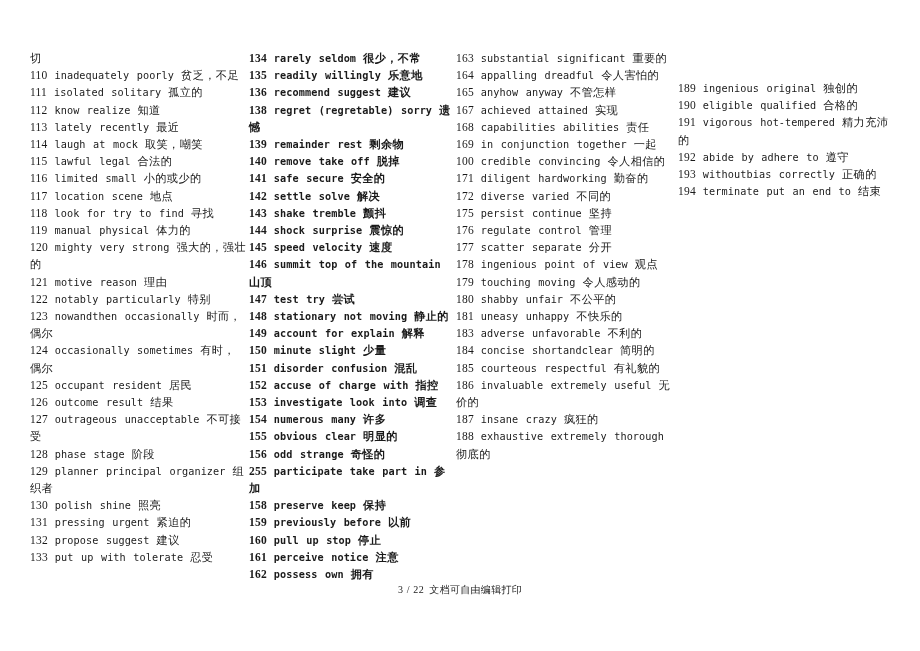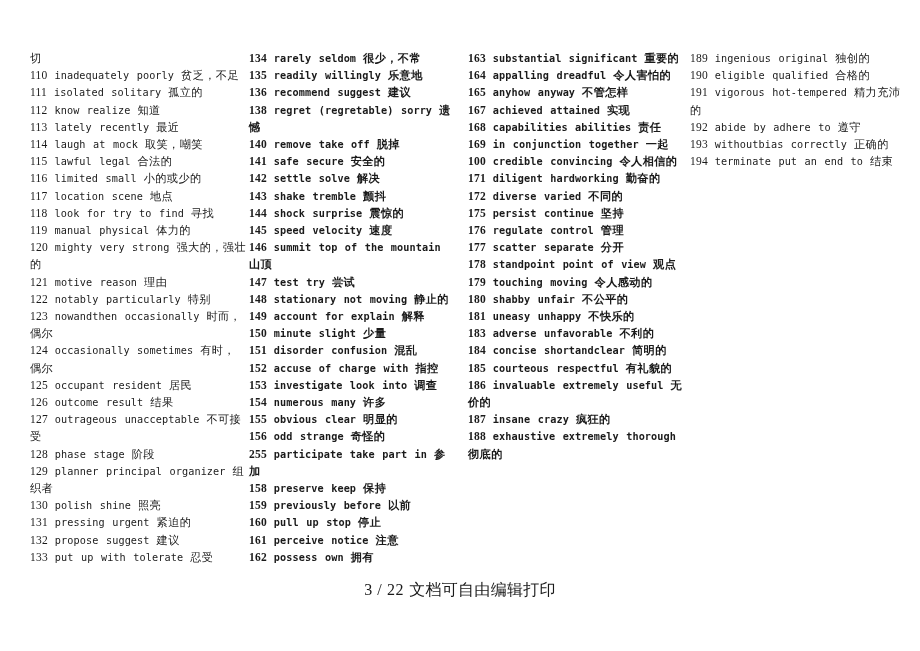--- a/index.html
+++ b/index.html
@@ -33,22 +33,22 @@
     display: flex;
     flex-direction: row;
     align-items: flex-start;
   }
 
   .column {
     flex: 0 0 auto;
   }
   .col-1 { width: 216px; }
   .col-2 { width: 207px; margin-left: 3px; font-weight: bold; }
-  .col-3 { width: 218px; margin-left: 12px; font-weight: bold; }
-  .col-4 { width: 218px; margin-left: 4px; }
+  .col-3 { width: 218px; margin-left: 0; }
+  .col-4 { width: 218px; margin-left: 4px; margin-top: 30px; }
 
   .entry {
     display: block;
     font-size: 11.5px;
     line-height: 17.2px;
     text-align: left;
     letter-spacing: 0.15px;
     word-spacing: 1.2px;
     white-space: normal;
   }
@@ -81,21 +81,21 @@
     line-height: 17.2px;
     letter-spacing: 0.4px;
   }
 
   #footer {
     position: absolute;
     left: 0;
     top: 583px;
     width: 920px;
     text-align: center;
-    font-size: 16px;
+    font-size: 10px;
     line-height: 14px;
     color: #1a1a1a;
   }
   #footer .pg {
     font-family: "Liberation Serif", "DejaVu Serif", serif;
     letter-spacing: 0.6px;
   }
   #footer .note {
     font-family: "DejaVu Sans", "Liberation Sans", sans-serif;
     letter-spacing: 0.3px;
@@ -137,20 +137,21 @@
           <div class="entry"><span class="num">133</span><span class="sp-wide"></span><span class="en">put up with   tolerate</span><span class="sp-wide"></span><span class="cn">忍受</span></div>
         </div>
     </div>
 
     <div class="column col-2">
       <div class="entries">
           <div class="entry"><span class="num">134</span><span class="sp-wide"></span><span class="en">rarely   seldom</span><span class="sp-wide"></span><span class="cn">很少，不常</span></div>
           <div class="entry"><span class="num">135</span><span class="sp-wide"></span><span class="en">readily   willingly</span><span class="sp-wide"></span><span class="cn">乐意地</span></div>
           <div class="entry"><span class="num">136</span><span class="sp-wide"></span><span class="en">recommend   suggest</span><span class="sp-wide"></span><span class="cn">建议</span></div>
           <div class="entry"><span class="num">138</span><span class="sp-wide"></span><span class="en">regret (regretable)   sorry</span><span class="sp-wide"></span><span class="cn">遗憾</span></div>
+          <div class="entry"><span class="num">139</span><span class="sp-wide"></span><span class="en">remainder   rest</span><span class="sp-wide"></span><span class="cn">剩余物</span></div>
           <div class="entry"><span class="num">140</span><span class="sp-wide"></span><span class="en">remove   take off</span><span class="sp-wide"></span><span class="cn">脱掉</span></div>
           <div class="entry"><span class="num">141</span><span class="sp-wide"></span><span class="en">safe   secure</span><span class="sp-wide"></span><span class="cn">安全的</span></div>
           <div class="entry"><span class="num">142</span><span class="sp-wide"></span><span class="en">settle   solve</span><span class="sp-wide"></span><span class="cn">解决</span></div>
           <div class="entry"><span class="num">143</span><span class="sp-wide"></span><span class="en">shake   tremble</span><span class="sp-wide"></span><span class="cn">颤抖</span></div>
           <div class="entry"><span class="num">144</span><span class="sp-wide"></span><span class="en">shock   surprise</span><span class="sp-wide"></span><span class="cn">震惊的</span></div>
           <div class="entry"><span class="num">145</span><span class="sp-wide"></span><span class="en">speed   velocity</span><span class="sp-wide"></span><span class="cn">速度</span></div>
           <div class="entry"><span class="num">146</span><span class="sp-wide"></span><span class="en">summit   top of the mountain</span><span class="sp-wide"></span><span class="cn">山顶</span></div>
           <div class="entry"><span class="num">147</span><span class="sp-wide"></span><span class="en">test   try</span><span class="sp-wide"></span><span class="cn">尝试</span></div>
           <div class="entry"><span class="num">148</span><span class="sp-wide"></span><span class="en">stationary   not moving</span><span class="sp-wide"></span><span class="cn">静止的</span></div>
           <div class="entry"><span class="num">149</span><span class="sp-wide"></span><span class="en">account for   explain</span><span class="sp-wide"></span><span class="cn">解释</span></div>
@@ -177,21 +178,21 @@
           <div class="entry"><span class="num">165</span><span class="sp-wide"></span><span class="en">anyhow   anyway</span><span class="sp-wide"></span><span class="cn">不管怎样</span></div>
           <div class="entry"><span class="num">167</span><span class="sp-wide"></span><span class="en">achieved   attained</span><span class="sp-wide"></span><span class="cn">实现</span></div>
           <div class="entry"><span class="num">168</span><span class="sp-wide"></span><span class="en">capabilities   abilities</span><span class="sp-wide"></span><span class="cn">责任</span></div>
           <div class="entry"><span class="num">169</span><span class="sp-wide"></span><span class="en">in conjunction   together</span><span class="sp-wide"></span><span class="cn">一起</span></div>
           <div class="entry"><span class="num">100</span><span class="sp-wide"></span><span class="en">credible   convincing</span><span class="sp-wide"></span><span class="cn">令人相信的</span></div>
           <div class="entry"><span class="num">171</span><span class="sp-wide"></span><span class="en">diligent   hardworking</span><span class="sp-wide"></span><span class="cn">勤奋的</span></div>
           <div class="entry"><span class="num">172</span><span class="sp-wide"></span><span class="en">diverse   varied</span><span class="sp-wide"></span><span class="cn">不同的</span></div>
           <div class="entry"><span class="num">175</span><span class="sp-wide"></span><span class="en">persist   continue</span><span class="sp-wide"></span><span class="cn">坚持</span></div>
           <div class="entry"><span class="num">176</span><span class="sp-wide"></span><span class="en">regulate   control</span><span class="sp-wide"></span><span class="cn">管理</span></div>
           <div class="entry"><span class="num">177</span><span class="sp-wide"></span><span class="en">scatter   separate</span><span class="sp-wide"></span><span class="cn">分开</span></div>
-          <div class="entry"><span class="num">178</span><span class="sp-wide"></span><span class="en">standpoint   point of view</span><span class="sp-wide"></span><span class="cn">观点</span></div>
+          <div class="entry"><span class="num">178</span><span class="sp-wide"></span><span class="en">ingenious   point of view</span><span class="sp-wide"></span><span class="cn">观点</span></div>
           <div class="entry"><span class="num">179</span><span class="sp-wide"></span><span class="en">touching   moving</span><span class="sp-wide"></span><span class="cn">令人感动的</span></div>
           <div class="entry"><span class="num">180</span><span class="sp-wide"></span><span class="en">shabby   unfair</span><span class="sp-wide"></span><span class="cn">不公平的</span></div>
           <div class="entry"><span class="num">181</span><span class="sp-wide"></span><span class="en">uneasy   unhappy</span><span class="sp-wide"></span><span class="cn">不快乐的</span></div>
           <div class="entry"><span class="num">183</span><span class="sp-wide"></span><span class="en">adverse   unfavorable</span><span class="sp-wide"></span><span class="cn">不利的</span></div>
           <div class="entry"><span class="num">184</span><span class="sp-wide"></span><span class="en">concise   shortandclear</span><span class="sp-wide"></span><span class="cn">简明的</span></div>
           <div class="entry"><span class="num">185</span><span class="sp-wide"></span><span class="en">courteous   respectful</span><span class="sp-wide"></span><span class="cn">有礼貌的</span></div>
           <div class="entry"><span class="num">186</span><span class="sp-wide"></span><span class="en">invaluable   extremely useful</span><span class="sp-wide"></span><span class="cn">无价的</span></div>
           <div class="entry"><span class="num">187</span><span class="sp-wide"></span><span class="en">insane   crazy</span><span class="sp-wide"></span><span class="cn">疯狂的</span></div>
           <div class="entry"><span class="num">188</span><span class="sp-wide"></span><span class="en">exhaustive   extremely thorough</span><span class="sp-wide"></span><span class="cn">彻底的</span></div>
         </div>

